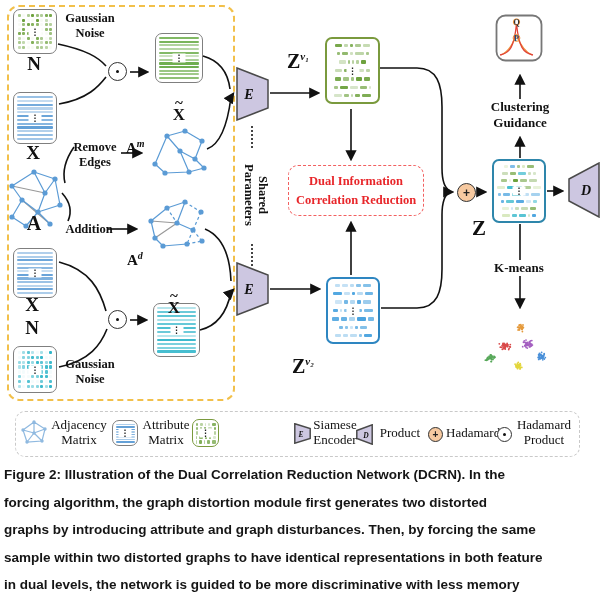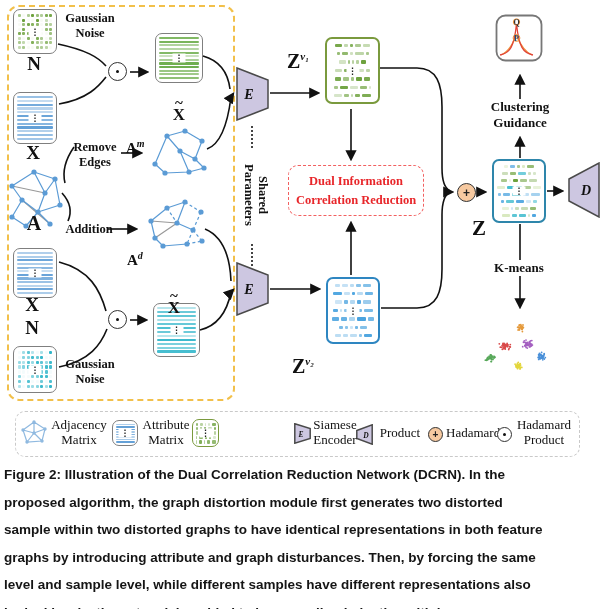--- a/index.html
+++ b/index.html
@@ -922,20 +922,19 @@
   <div class="leg-lab" style="left:446px;top:425px;width:48px;">Hadamard</div>
 
   <div class="opcirc leg-circ" style="left:497px;top:427px;">
       <span class="hdot" style="width:3px;height:3px;"></span>
     </div>
   <div class="leg-lab" style="left:513px;top:417px;width:62px;">Hadamard
 Product</div>
 
   <div id="caption">
     <div class="cl">Figure 2: Illustration of the Dual Correlation Reduction Network (DCRN). In the</div>
-    <div class="cl">proposed algorithm, the graph distortion module first generates two distorted</div>
+    <div class="cl">forcing algorithm, the graph distortion module first generates two distorted</div>
+    <div class="cl">graphs by introducing attribute and graph disturbances. Then, by forcing the same</div>
     <div class="cl">sample within two distorted graphs to have identical representations in both feature</div>
-    <div class="cl">graphs by introducing attribute and graph disturbances. Then, by forcing the same</div>
-    <div class="cl">level and sample level, while different samples have different representations also</div>
     <div class="cl">in dual levels, the network is guided to be more discriminative with less memory</div>
   </div>
 
 </div>
 
 </body></html>

